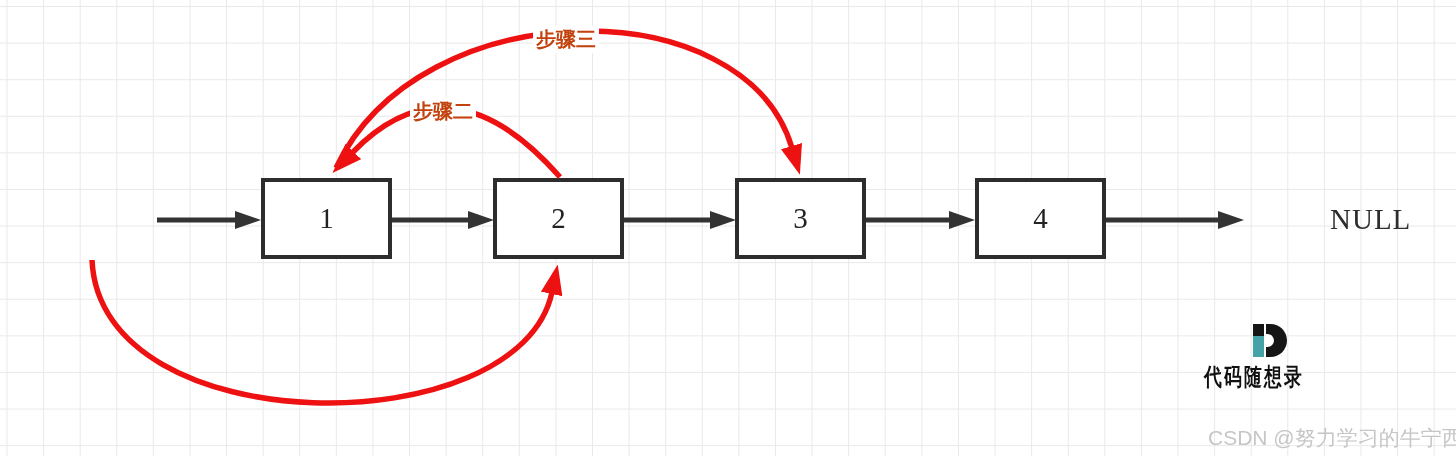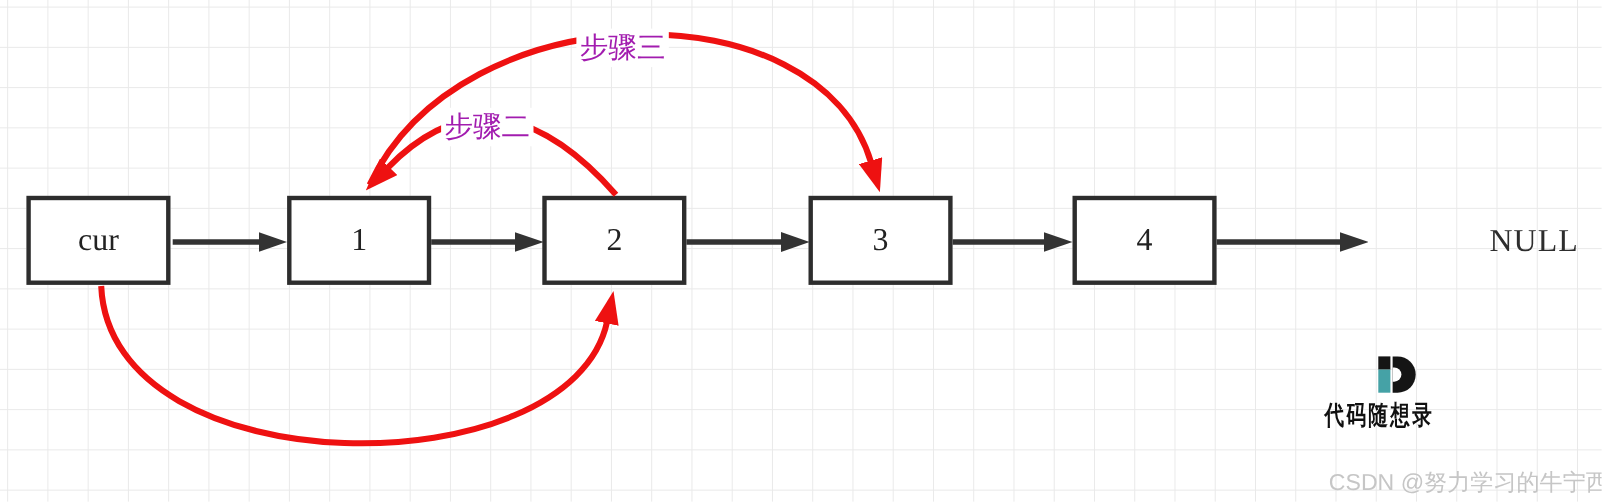--- a/index.html
+++ b/index.html
@@ -16,27 +16,26 @@
   .node{
     position:absolute;top:178px;width:123px;height:73px;
     background:#ffffff;border:4px solid #2d2d2d;
     display:flex;align-items:center;justify-content:center;
     font-family:"Liberation Serif",serif;font-size:29px;color:#222;
   }
   .terminal{
     position:absolute;left:1330px;top:203px;
     font-family:"Liberation Serif",serif;font-size:29px;color:#2d2d2d;
     letter-spacing:1px;
-    margin-left:24px;
   }
   .overlay{position:absolute;left:0;top:0;z-index:3;pointer-events:none;}
   .step-label{
     position:absolute;z-index:4;background:#ffffff;padding:0 3px;
-    font-family:"Liberation Serif",serif;font-size:26px;font-weight:normal;
-    color:#a21caf;white-space:nowrap;transform:translateX(-50%);
+    font-family:"Liberation Serif",serif;font-size:20px;font-weight:bold;
+    color:#c2410c;white-space:nowrap;transform:translateX(-50%);
   }
   .step-one{left:308px;top:387px;}
   .step-two{left:443px;top:98px;}
   .step-three{left:566px;top:26px;}
   
   .logo{position:absolute;left:1253px;top:324px;width:34px;height:33px;}
   .logo .stem-top{position:absolute;left:0;top:0;width:11px;height:12px;background:#151515;}
   .logo .stem-teal{position:absolute;left:0;top:12px;width:11px;height:21px;background:#45a2a6;}
   .logo .bowl{position:absolute;left:13px;top:0;width:21px;height:33px;background:#151515;border-radius:0 17px 17px 0;}
   .logo .bowl-hole{position:absolute;left:13px;top:10px;width:8px;height:13px;background:#ffffff;border-radius:0 7px 7px 0;}
@@ -49,23 +48,20 @@
   .credit{
     position:absolute;left:1208px;top:424px;z-index:4;
     font-size:21px;color:#c6c6c6;white-space:nowrap;
   }
 </style>
 </head>
 <body>
 
 <div class="canvas">
 
-  <div class="node" style="left:24px">
-    <span>cur</span>
-  </div>
   <div class="node" style="left:261px">
     <span>1</span>
   </div>
   <div class="node" style="left:493px">
     <span>2</span>
   </div>
   <div class="node" style="left:735px">
     <span>3</span>
   </div>
   <div class="node" style="left:975px">

